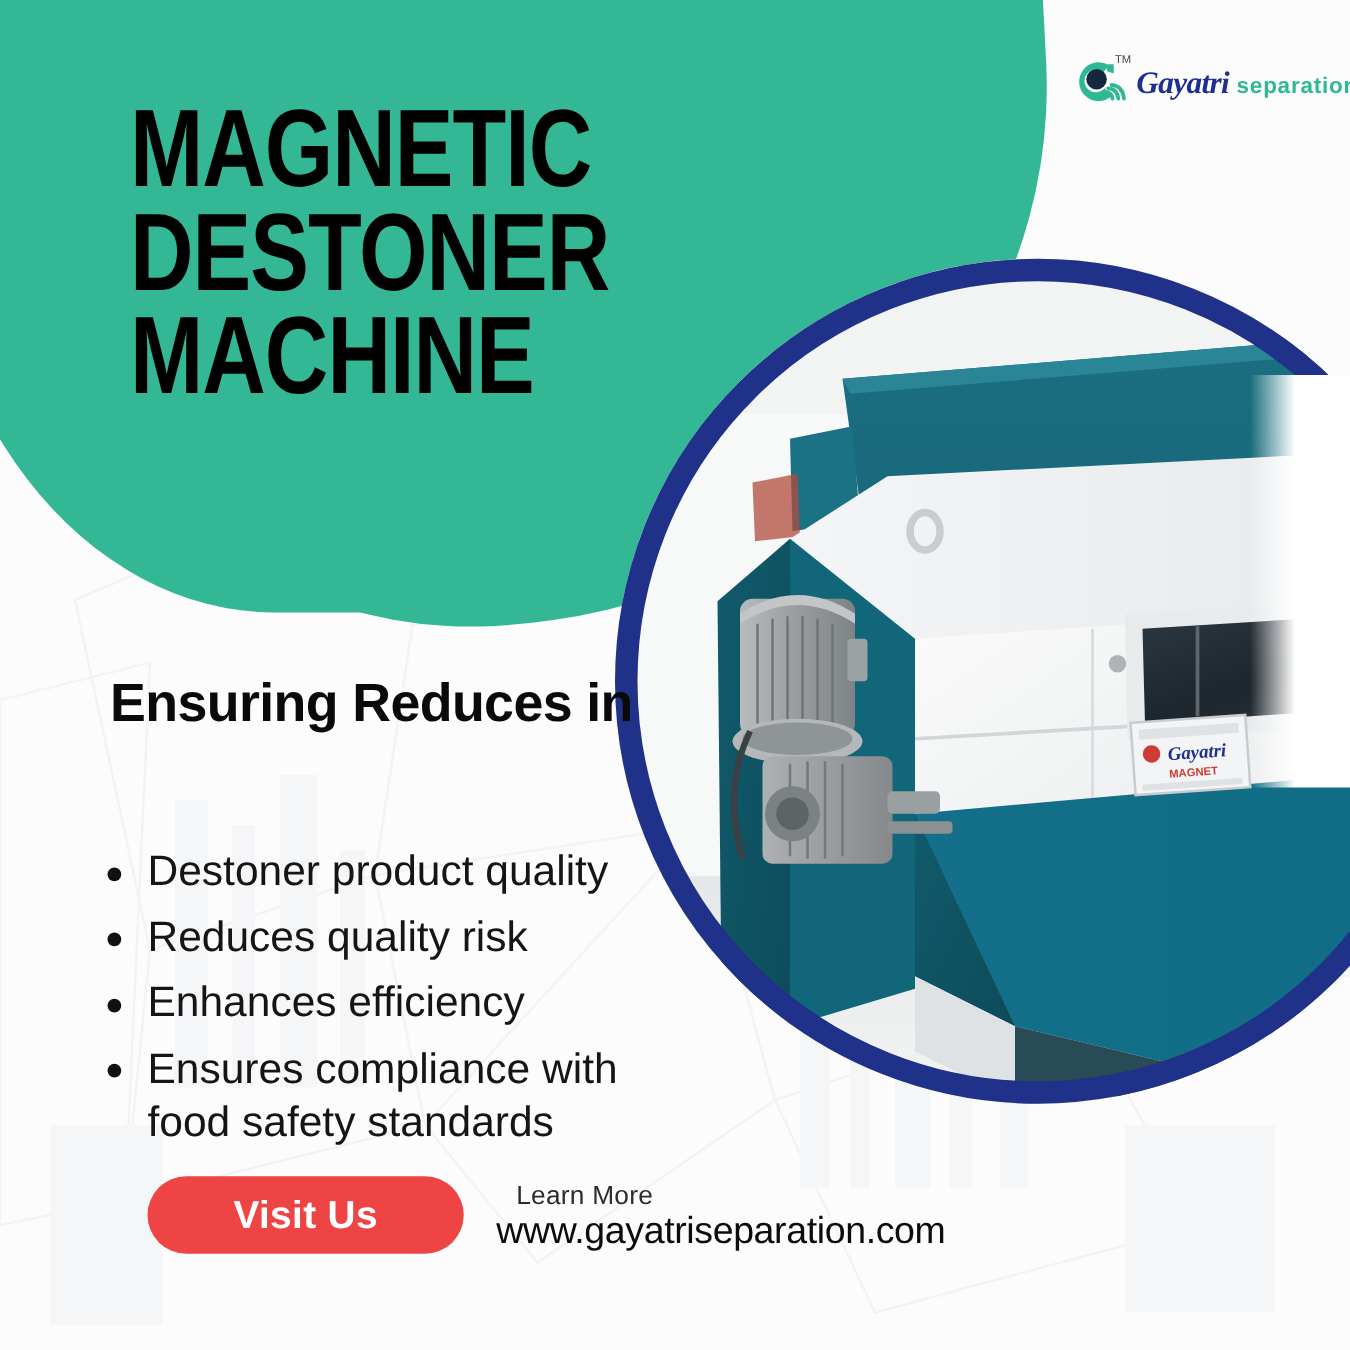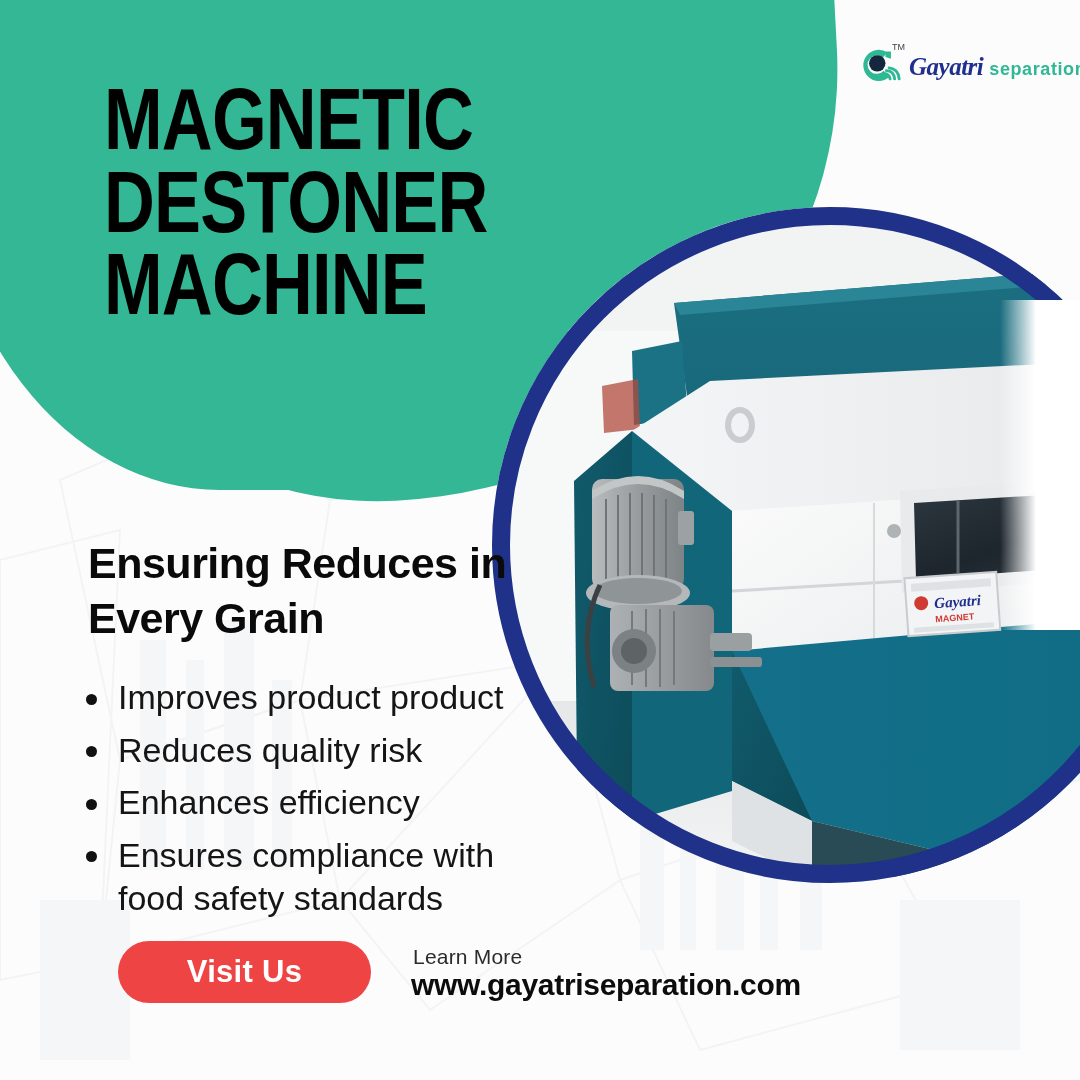--- a/index.html
+++ b/index.html
@@ -98,22 +98,22 @@
     background:#ef4444;color:#fff;
     display:flex;align-items:center;justify-content:center;
     font-size:31px;font-weight:700;letter-spacing:.3px;
     border:none;cursor:pointer;
   }
   .learn-more{
     position:absolute;left:413px;top:945px;
     font-size:21px;color:#2b2b2b;letter-spacing:.2px;text-align:center;
   }
   .url{
-    position:absolute;left:411px;top:968px;
-    font-size:30px;font-weight:700;color:#0c0c0c;letter-spacing:-.3px;
+    position:absolute;left:397px;top:968px;
+    font-size:30px;font-weight:400;color:#0c0c0c;letter-spacing:-.3px;
   }
 
   
   .logo{
     position:absolute;left:858px;top:44px;
     display:flex;align-items:center;gap:7px;height:46px;
   }
   .logo-mark{position:relative;width:44px;height:42px;flex:none;}
   .logo-text{display:flex;align-items:baseline;gap:6px;}
   .logo-gayatri{
@@ -306,25 +306,24 @@
   <div class="ring-mask-right"></div>
 
   <div class="headline">
     <div>Magnetic</div>
     <div>Destoner</div>
     <div>Machine</div>
   </div>
 
   <div class="subhead">
     <span>Ensuring Reduces in</span><br>
-    <span>Every Grain</span>
   </div>
 
   <ul class="bullets">
-    <li><span class="dot"></span><span>Improves product product</span></li>
+    <li><span class="dot"></span><span>Destoner product quality</span></li>
     <li><span class="dot"></span><span>Reduces quality risk</span></li>
     <li><span class="dot"></span><span>Enhances efficiency</span></li>
     <li><span class="dot"></span><span>Ensures compliance with food safety standards</span></li>
   </ul>
 
   <button class="visit-btn">Visit Us</button>
   <div class="learn-more">Learn More</div>
   <a class="url" href="#" style="text-decoration:none;">www.gayatriseparation.com</a>
 
   <div class="logo">

